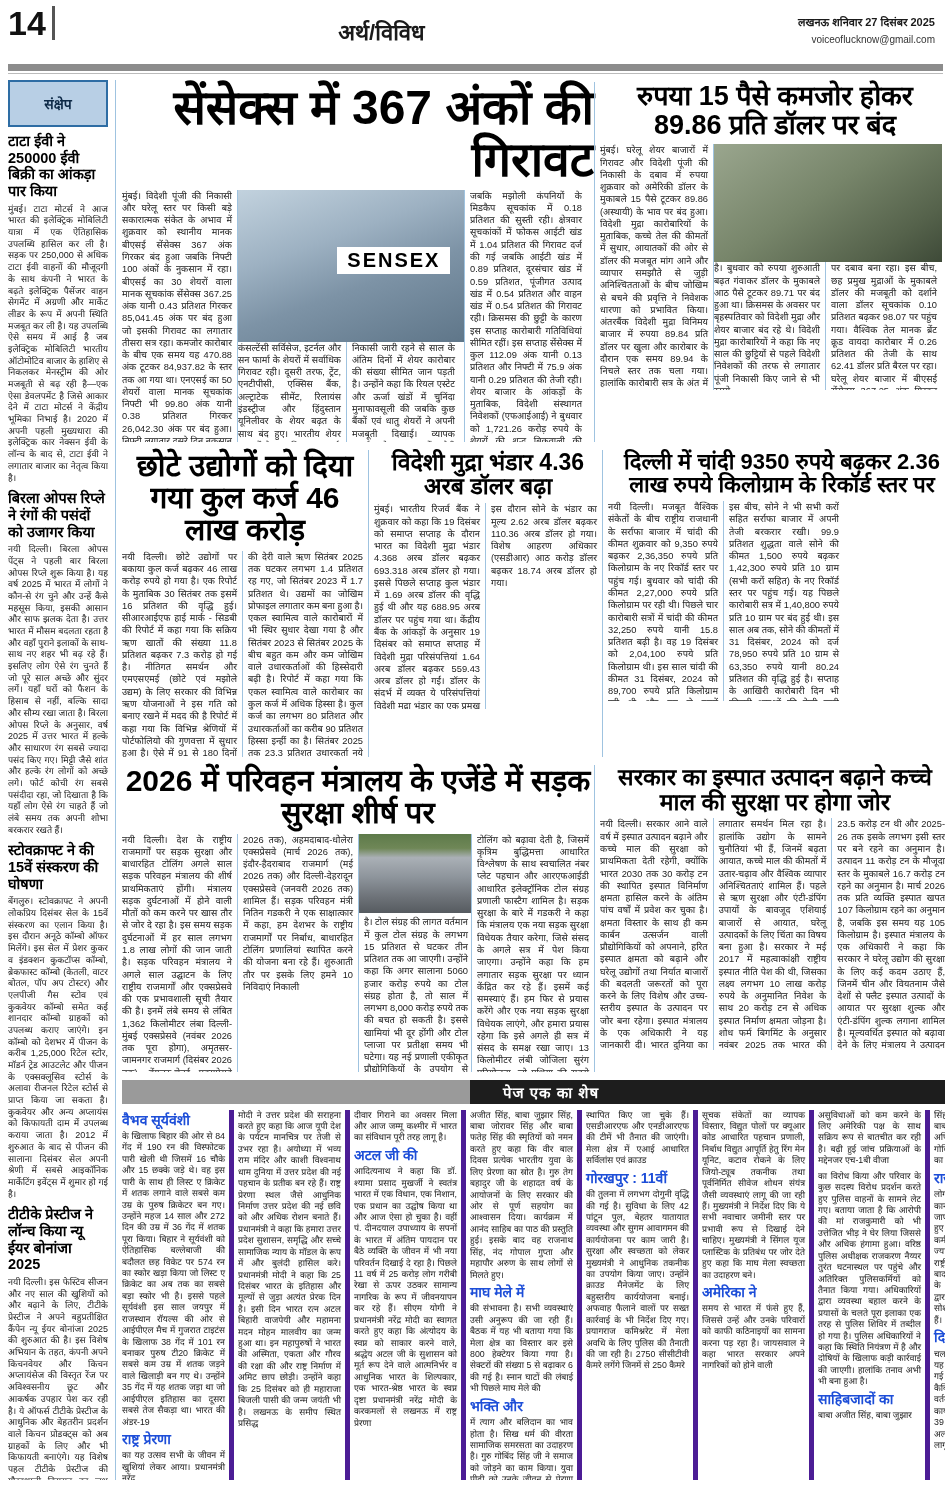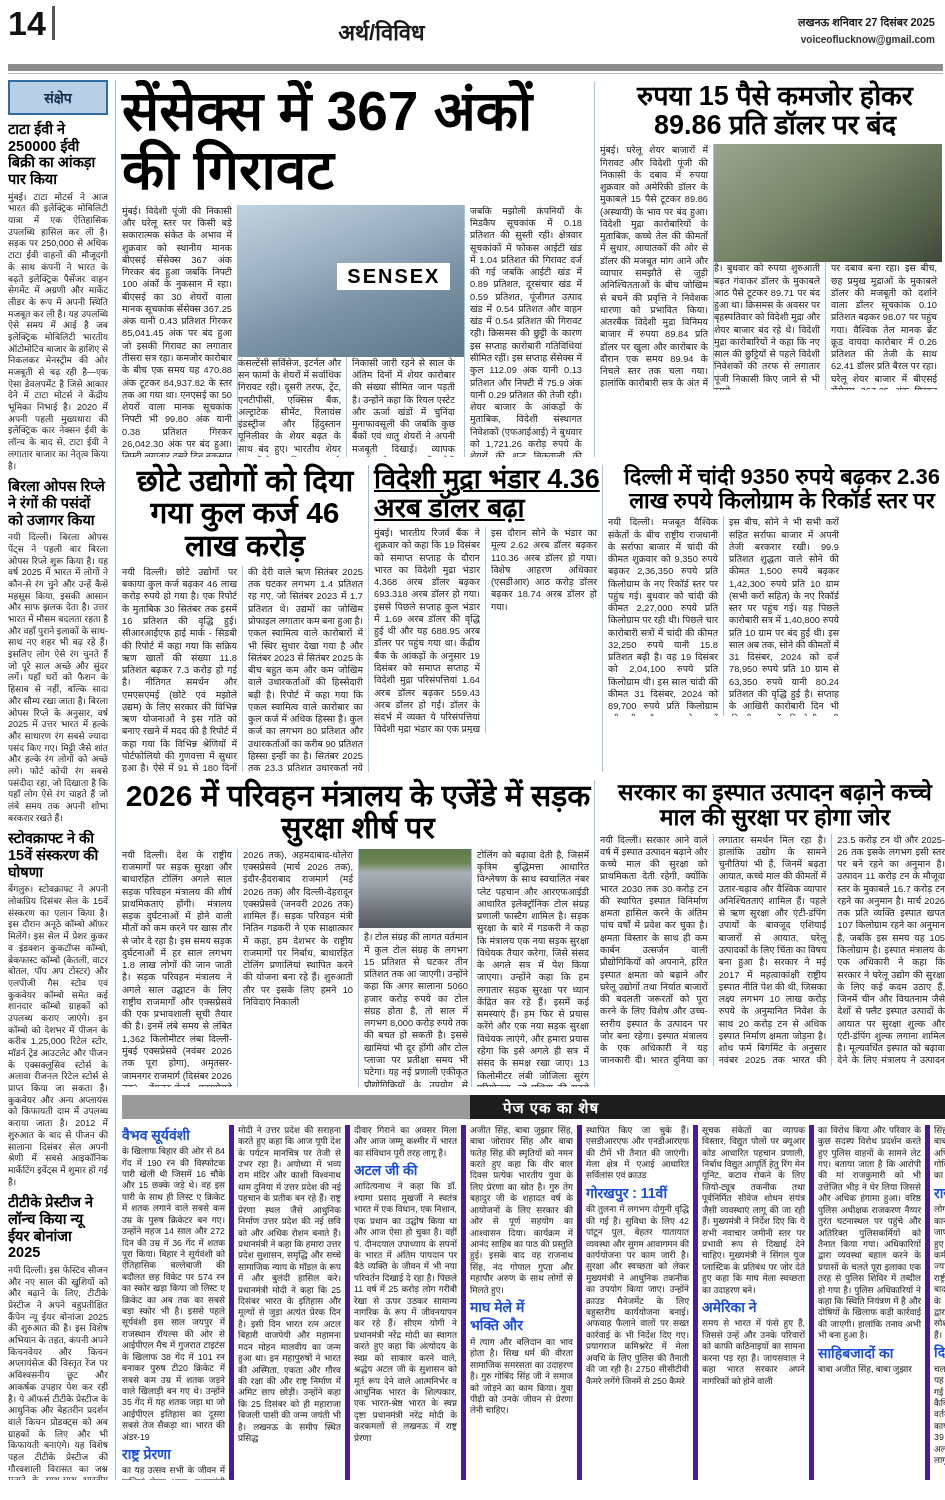--- a/index.html
+++ b/index.html
@@ -8,64 +8,64 @@
   .page{position:absolute;inset:0;padding:6px 0 0 8px;box-sizing:border-box;}
 
   
   .mast{display:flex;align-items:flex-start;justify-content:space-between;height:52px;padding-right:10px;}
   .mast-left{display:flex;align-items:center;gap:6px;}
   .pageno{font-size:34px;font-weight:bold;color:#111;border-right:3px solid #555;padding-right:6px;line-height:1;}
   .paper-title{font-size:33px;font-weight:bold;letter-spacing:1px;color:#111;line-height:1;}
   .paper-title .gray{color:#9a9a9a;}
   .mast-center{font-size:22px;font-weight:bold;margin-top:10px;margin-left:-90px;}
   .mast-right{text-align:right;font-size:11px;font-weight:bold;margin-top:8px;line-height:1.5;}
-  .mast-right .email{font-weight:bold;color:#333;font-size:10px;}
+  .mast-right .email{font-weight:normal;color:#333;font-size:10px;}
   .mastrule{height:7px;background:#8c8c8c;margin:6px 2px 0 0;}
   .mastrule2{height:1px;background:#bbb;margin:2px 2px 6px 0;}
 
   
   .content{display:flex;gap:7px;}
   .sidebar{width:100px;flex:none;overflow:hidden;height:1400px;}
   .main{width:828px;flex:none;border-left:1px solid #9fc3e0;padding-left:6px;overflow:hidden;height:1400px;}
 
   
   .brieftag{background:#b8cfe5;border:2px solid #2e6da4;color:#0e2a47;font-weight:bold;
-            font-size:14px;text-align:center;padding:6px 0;margin-bottom:6px;}
+            font-size:14px;text-align:center;padding:12px 0;margin-bottom:6px;}
   .sb-story h3{font-size:14.5px;line-height:1.15;margin:6px 0 4px;text-align:left;font-weight:bold;color:#000;}
   .sb-story p{font-size:9px;line-height:1.3;text-align:justify;margin:0 0 6px;}
 
   
   .row{display:flex;}
   .story h2{margin:0;color:#000;font-weight:bold;line-height:1.08;}
   .col{font-size:9.3px;line-height:1.32;text-align:justify;padding:0 5px;border-left:1px solid #9fc3e0;overflow:hidden;}
   .col:first-child{border-left:none;padding-left:0;}
   .photo{position:relative;background:#889;overflow:hidden;}
   .photo-label{position:absolute;top:38%;right:6%;background:#fff;color:#000;font-weight:bold;
                font-size:20px;letter-spacing:2px;padding:2px 10px;}
 
   
   .rowA{margin-top:2px;}
   .sensex{width:472px;flex:none;}
-  .sensex h2{font-size:55px;text-align:left;margin-bottom:4px;}
+  .sensex h2{font-size:48px;text-align:right;margin-bottom:4px;}
   .sensex .body{height:252px;}
   .sx-photo{height:152px;background:linear-gradient(160deg,#c2d2de 0%,#9db1c2 35%,#7d93a6 60%,#5f7689 100%);}
   .rupee{width:350px;flex:none;border-left:1px solid #9fc3e0;padding-left:5px;}
   .rupee h2{font-size:27px;text-align:center;margin-bottom:4px;}
   .rupee .body{height:246px;}
   .rp-photo{height:118px;background:linear-gradient(145deg,#9aa68e 0%,#77856a 45%,#55624b 80%,#3e4a38 100%);}
   .midwrap{display:flex;flex-direction:column;justify-content:space-between;}
   .midcols{display:flex;flex:1;min-height:0;}
 
   
   .rowB{margin-top:8px;}
   .msme{width:246px;flex:none;}
   .msme h2{font-size:30px;text-align:center;margin-bottom:4px;}
   .msme .body{height:206px;}
   .forex{width:228px;flex:none;border-left:1px solid #9fc3e0;padding-left:5px;}
-  .forex h2{font-size:27px;text-align:left;margin-bottom:4px;text-decoration:underline;}
+  .forex h2{font-size:23px;text-align:center;margin-bottom:4px;}
   .forex .body{height:206px;}
   .silver{width:348px;flex:none;border-left:1px solid #9fc3e0;padding-left:5px;}
   .silver h2{font-size:22px;text-align:center;margin-bottom:4px;}
   .silver .body{height:200px;}
   .usd-photo{height:92px;background:
       linear-gradient(135deg,#4a4a4a 0%,#8a8a8a 22%,#343434 45%,#9a9a9a 65%,#2e2e2e 85%,#777 100%);margin-bottom:3px;}
 
   
   .rowC{margin-top:8px;}
   .transport{width:472px;flex:none;}
@@ -233,34 +233,36 @@
           <p>मोदी ने उत्तर प्रदेश की सराहना करते हुए कहा कि आज यूपी देश के पर्यटन मानचित्र पर तेजी से उभर रहा है। अयोध्या में भव्य राम मंदिर और काशी विश्वनाथ धाम दुनिया में उत्तर प्रदेश की नई पहचान के प्रतीक बन रहे हैं। राष्ट्र प्रेरणा स्थल जैसे आधुनिक निर्माण उत्तर प्रदेश की नई छवि को और अधिक रोशन बनाते हैं। प्रधानमंत्री ने कहा कि हमारा उत्तर प्रदेश सुशासन, समृद्धि और सच्चे सामाजिक न्याय के मॉडल के रूप में और बुलंदी हासिल करे। प्रधानमंत्री मोदी ने कहा कि 25 दिसंबर भारत के इतिहास और मूल्यों से जुड़ा अत्यंत प्रेरक दिन है। इसी दिन भारत रत्न अटल बिहारी वाजपेयी और महामना मदन मोहन मालवीय का जन्म हुआ था। इन महापुरुषों ने भारत की अस्मिता, एकता और गौरव की रक्षा की और राष्ट्र निर्माण में अमिट छाप छोड़ी। उन्होंने कहा कि 25 दिसंबर को ही महाराजा बिजली पासी की जन्म जयंती भी है। लखनऊ के समीप स्थित प्रसिद्ध</p>
         </div>
         <div class="bcol">
           <p>दीवार गिराने का अवसर मिला और आज जम्मू कश्मीर में भारत का संविधान पूरी तरह लागू है।</p>
           <h4>अटल जी की</h4>
           <p>आदित्यनाथ ने कहा कि डॉ. श्यामा प्रसाद मुखर्जी ने स्वतंत्र भारत में एक विधान, एक निशान, एक प्रधान का उद्घोष किया था और आज ऐसा हो चुका है। वहीं पं. दीनदयाल उपाध्याय के सपनों के भारत में अंतिम पायदान पर बैठे व्यक्ति के जीवन में भी नया परिवर्तन दिखाई दे रहा है। पिछले 11 वर्ष में 25 करोड़ लोग गरीबी रेखा से ऊपर उठकर सामान्य नागरिक के रूप में जीवनयापन कर रहे हैं। सीएम योगी ने प्रधानमंत्री नरेंद्र मोदी का स्वागत करते हुए कहा कि अंत्योदय के स्वप्न को साकार करने वाले, श्रद्धेय अटल जी के सुशासन को मूर्त रूप देने वाले आत्मनिर्भर व आधुनिक भारत के शिल्पकार, एक भारत-श्रेष्ठ भारत के स्वप्न दृष्टा प्रधानमंत्री नरेंद्र मोदी के करकमलों से लखनऊ में राष्ट्र प्रेरणा</p>
         </div>
         <div class="bcol">
           <p>अजीत सिंह, बाबा जुझार सिंह, बाबा जोरावर सिंह और बाबा फतेह सिंह की स्मृतियों को नमन करते हुए कहा कि वीर बाल दिवस प्रत्येक भारतीय युवा के लिए प्रेरणा का स्रोत है। गुरु तेग बहादुर जी के शहादत वर्ष के आयोजनों के लिए सरकार की ओर से पूर्ण सहयोग का आश्वासन दिया। कार्यक्रम में आनंद साहिब का पाठ की प्रस्तुति हुई। इसके बाद वह राजनाथ सिंह, नंद गोपाल गुप्ता और महापौर अरुण के साथ लोगों से मिलते हुए।</p>
           <h4>माघ मेले में</h4>
+          <p>की संभावना है। सभी व्यवस्थाएं उसी अनुरूप की जा रही हैं। बैठक में यह भी बताया गया कि मेला क्षेत्र का विस्तार कर इसे 800 हेक्टेयर किया गया है। सेक्टरों की संख्या 5 से बढ़ाकर 6 की गई है। स्नान घाटों की लंबाई भी पिछले माघ मेले की</p>
           <h4>भक्ति और</h4>
           <p>में त्याग और बलिदान का भाव होता है। सिख धर्म की वीरता सामाजिक समरसता का उदाहरण है। गुरु गोबिंद सिंह जी ने समाज को जोड़ने का काम किया। युवा पीढ़ी को उनके जीवन से प्रेरणा लेनी चाहिए।</p>
         </div>
         <div class="bcol">
           <p>स्थापित किए जा चुके हैं। एसडीआरएफ और एनडीआरएफ की टीमें भी तैनात की जाएंगी। मेला क्षेत्र में एआई आधारित सर्विलांस एवं क्राउड</p>
           <h4>गोरखपुर : 11वीं</h4>
           <p>की तुलना में लगभग दोगुनी वृद्धि की गई है। सुविधा के लिए 42 पांटून पुल, बेहतर यातायात व्यवस्था और सुगम आवागमन की कार्ययोजना पर काम जारी है। सुरक्षा और स्वच्छता को लेकर मुख्यमंत्री ने आधुनिक तकनीक का उपयोग किया जाए। उन्होंने क्राउड मैनेजमेंट के लिए बहुस्तरीय कार्ययोजना बनाई। अफवाह फैलाने वालों पर सख्त कार्रवाई के भी निर्देश दिए गए। प्रयागराज कमिश्नरेट में मेला अवधि के लिए पुलिस की तैनाती की जा रही है। 2750 सीसीटीवी कैमरे लगेंगे जिनमें से 250 कैमरे</p>
         </div>
         <div class="bcol">
           <p>सूचक संकेतों का व्यापक विस्तार, विद्युत पोलों पर क्यूआर कोड आधारित पहचान प्रणाली, निर्बाध विद्युत आपूर्ति हेतु रिंग मेन यूनिट, कटाव रोकने के लिए जियो-ट्यूब तकनीक तथा पूर्वनिर्मित सीवेज शोधन संयंत्र जैसी व्यवस्थाएं लागू की जा रही हैं। मुख्यमंत्री ने निर्देश दिए कि ये सभी नवाचार जमीनी स्तर पर प्रभावी रूप से दिखाई देने चाहिए। मुख्यमंत्री ने सिंगल यूज प्लास्टिक के प्रतिबंध पर जोर देते हुए कहा कि माघ मेला स्वच्छता का उदाहरण बने।</p>
           <h4>अमेरिका ने</h4>
           <p>समय से भारत में फंसे हुए हैं, जिससे उन्हें और उनके परिवारों को काफी कठिनाइयों का सामना करना पड़ रहा है। जायसवाल ने कहा भारत सरकार अपने नागरिकों को होने वाली</p>
         </div>
         <div class="bcol">
+          <p>असुविधाओं को कम करने के लिए अमेरिकी पक्ष के साथ सक्रिय रूप से बातचीत कर रही है। बढ़ी हुई जांच प्रक्रियाओं के मद्देनजर एच-1बी वीजा</p>
           <p>का विरोध किया और परिवार के कुछ सदस्य विरोध प्रदर्शन करते हुए पुलिस वाहनों के सामने लेट गए। बताया जाता है कि आरोपी की मां राजकुमारी को भी उत्तेजित भीड़ ने घेर लिया जिससे और अधिक हंगामा हुआ। वरिष्ठ पुलिस अधीक्षक राजकरण नैय्यर तुरंत घटनास्थल पर पहुंचे और अतिरिक्त पुलिसकर्मियों को तैनात किया गया। अधिकारियों द्वारा व्यवस्था बहाल करने के प्रयासों के चलते पूरा इलाका एक तरह से पुलिस शिविर में तब्दील हो गया है। पुलिस अधिकारियों ने कहा कि स्थिति नियंत्रण में है और दोषियों के खिलाफ कड़ी कार्रवाई की जाएगी। हालांकि तनाव अभी भी बना हुआ है।</p>
           <h4>साहिबजादों का</h4>
           <p>बाबा अजीत सिंह, बाबा जुझार</p>
         </div>
         <div class="bcol">
           <p>सिंह, बाबा जोरावर सिंह और बाबा फतेह सिंह को श्रद्धांजलि अर्पित करते हुए कहा कि गुरु गोबिंद सिंह साहब के साहिबजादों का जीवन त्याग, शौर्य</p>
           <h4>राजधानी में फिर</h4>
           <p>लोगों के खिलाफ आवश्यक कानूनी कार्रवाई भी सुनिश्चित की जाए। फिलहाल, एलडीए ने बचे हुए गमले हटवा दिए हैं। एक कर्मचारी ने कहा कि आधे से ज्यादा गमले चोरी हो गए हैं। राष्ट्रीय प्रेरणा स्थल के उद्घाटन के बाद वहां और आसपास सजावट के लिए लगाए गए गमले लोगों द्वारा चोरी किए जाने के वीडियो सोशल मीडिया पर वायरल हो रहे हैं।</p>
           <h4>दिल्ली में जिलों</h4>
           <p>चल रहा है इसके लिए फिलहाल यह व्यवस्था अस्थायी तौर पर की गई है। बयान में कहा गया है कि कैबिनेट के निर्णय के अनुरूप वर्तमान 22 उप-पंजीयक कार्यालयों का विस्तार कर उन्हें 39 करने की योजना को एक अलग अधिसूचना के माध्यम से लागू किया जाएगा।</p>

